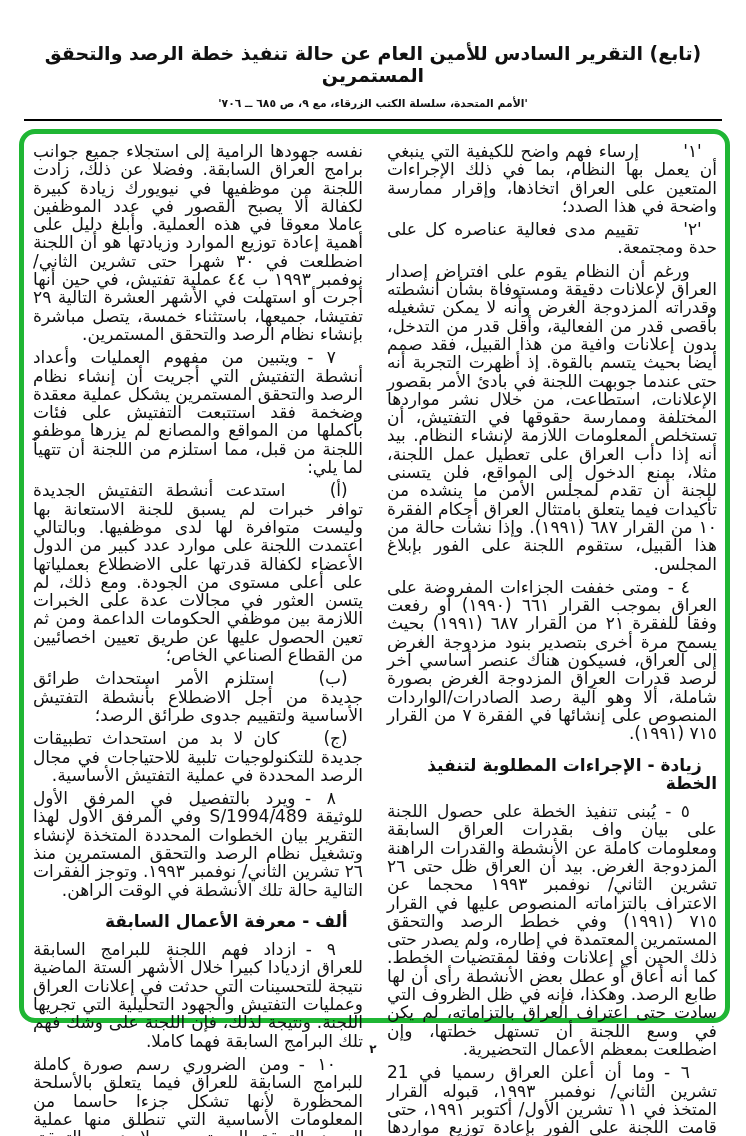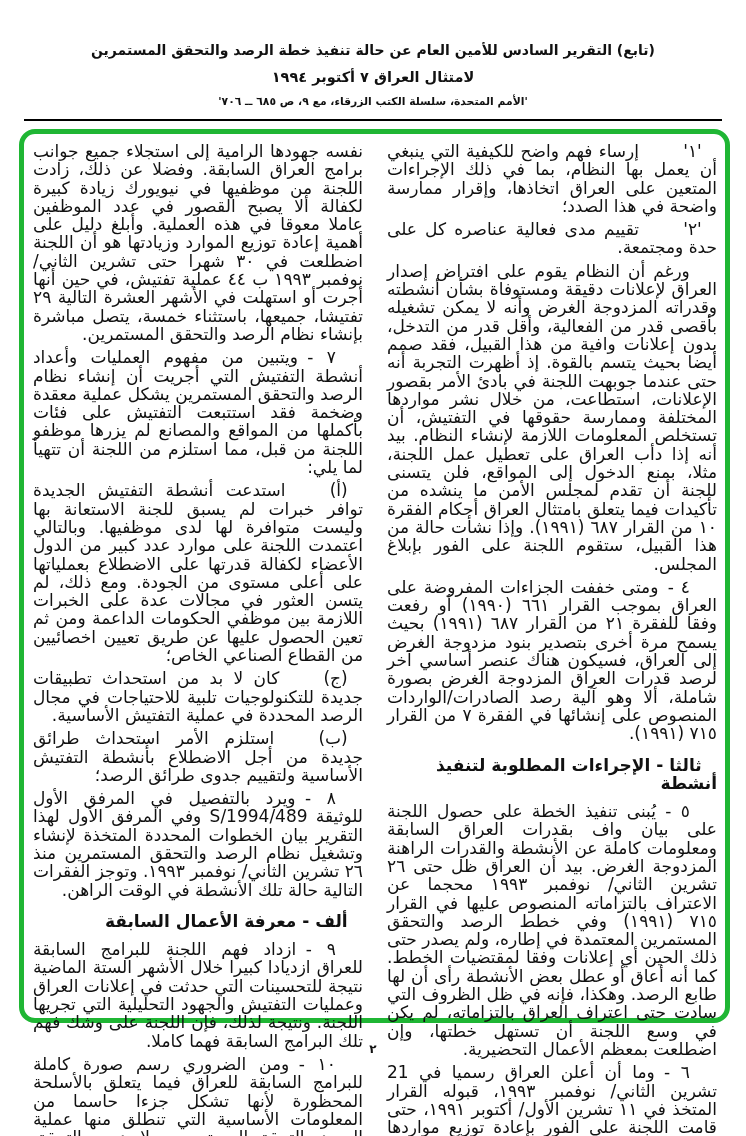--- a/index.html
+++ b/index.html
@@ -11,21 +11,21 @@
     color:#111;
     overflow:hidden;
   }
   .page { position:absolute; inset:0; }
 
   
   .header {
     position:absolute; top:42px; left:0; right:0;
     text-align:center; direction:rtl;
   }
-  .header .l1 { font-size:14px; font-weight:bold; letter-spacing:0; margin:0 0 11px; }
+  .header .l1 { font-size:19px; font-weight:bold; letter-spacing:0; margin:0 0 11px; }
   .header .l2 { font-size:14.5px; font-weight:bold; margin:0 0 10px; }
   .header .l3 { font-size:10.8px; font-weight:bold; margin:0; }
 
   .header-rule {
     position:absolute; top:119px; left:24px; width:698px; height:2px;
     background:#000;
   }
 
   
   .frame {
@@ -66,44 +66,43 @@
     font-size:12px; font-weight:bold;
   }
 </style>
 </head>
 <body>
 
 <div class="page">
 
   <div class="header">
     <div class="l1">(تابع) التقرير السادس للأمين العام عن حالة تنفيذ خطة الرصد والتحقق المستمرين</div>
-    <div class="l2">لامتثال العراق ٧ أكتوبر ١٩٩٤</div>
     <div class="l3">'الأمم المتحدة، سلسلة الكتب الزرقاء، مع ٩، ص ٦٨٥ ــ ٧٠٦'</div>
   </div>
 
   <div class="header-rule"></div>
 
   <div class="frame"></div>
 
   <div class="columns">
     <div class="col">
         <p class="para li"><span class="plabel">'١'</span><span class="gap wide"></span><span>إرساء فهم واضح للكيفية التي ينبغي أن يعمل بها النظام، بما في ذلك الإجراءات المتعين على العراق اتخاذها، وإقرار ممارسة واضحة في هذا الصدد؛</span></p>
         <p class="para li"><span class="plabel">'٢'</span><span class="gap wide"></span><span>تقييم مدى فعالية عناصره كل على حدة ومجتمعة.</span></p>
         <p class="para p"><span>ورغم أن النظام يقوم على افتراض إصدار العراق لإعلانات دقيقة ومستوفاة بشأن أنشطته وقدراته المزدوجة الغرض وأنه لا يمكن تشغيله بأقصى قدر من الفعالية، وأقل قدر من التدخل، بدون إعلانات وافية من هذا القبيل، فقد صمم أيضا بحيث يتسم بالقوة. إذ أظهرت التجربة أنه حتى عندما جوبهت اللجنة في بادئ الأمر بقصور الإعلانات، استطاعت، من خلال نشر مواردها المختلفة وممارسة حقوقها في التفتيش، أن تستخلص المعلومات اللازمة لإنشاء النظام. بيد أنه إذا دأب العراق على تعطيل عمل اللجنة، مثلا، بمنع الدخول إلى المواقع، فلن يتسنى للجنة أن تقدم لمجلس الأمن ما ينشده من تأكيدات فيما يتعلق بامتثال العراق أحكام الفقرة ١٠ من القرار ٦٨٧ (١٩٩١). وإذا نشأت حالة من هذا القبيل، ستقوم اللجنة على الفور بإبلاغ المجلس.</span></p>
         <p class="para p"><span class="plabel">٤ -</span><span class="gap"></span><span>ومتى خففت الجزاءات المفروضة على العراق بموجب القرار ٦٦١ (١٩٩٠) أو رفعت وفقا للفقرة ٢١ من القرار ٦٨٧ (١٩٩١) بحيث يسمح مرة أخرى بتصدير بنود مزدوجة الغرض إلى العراق، فسيكون هناك عنصر أساسي آخر لرصد قدرات العراق المزدوجة الغرض بصورة شاملة، ألا وهو آلية رصد الصادرات/الواردات المنصوص على إنشائها في الفقرة ٧ من القرار ٧١٥ (١٩٩١).</span></p>
-        <p class="para h"><span>ثالثا - الإجراءات المطلوبة لتنفيذ أنشطة</span></p>
+        <p class="para h"><span>زيادة - الإجراءات المطلوبة لتنفيذ الخطة</span></p>
         <p class="para p"><span class="plabel">٥ -</span><span class="gap"></span><span>يُبنى تنفيذ الخطة على حصول اللجنة على بيان واف بقدرات العراق السابقة ومعلومات كاملة عن الأنشطة والقدرات الراهنة المزدوجة الغرض. بيد أن العراق ظل حتى ٢٦ تشرين الثاني/ نوفمبر ١٩٩٣ محجما عن الاعتراف بالتزاماته المنصوص عليها في القرار ٧١٥ (١٩٩١) وفي خطط الرصد والتحقق المستمرين المعتمدة في إطاره، ولم يصدر حتى ذلك الحين أي إعلانات وفقا لمقتضيات الخطط. كما أنه أعاق أو عطل بعض الأنشطة رأى أن لها طابع الرصد. وهكذا، فإنه في ظل الظروف التي سادت حتى اعتراف العراق بالتزاماته، لم يكن في وسع اللجنة أن تستهل خطتها، وإن اضطلعت بمعظم الأعمال التحضيرية.</span></p>
         <p class="para p"><span class="plabel">٦ -</span><span class="gap"></span><span>وما أن أعلن العراق رسميا في 21 تشرين الثاني/ نوفمبر ١٩٩٣، قبوله القرار المتخذ في ١١ تشرين الأول/ أكتوبر ١٩٩١، حتى قامت اللجنة على الفور بإعادة توزيع مواردها بحيث يكرس معظمها لإنشاء نظام الرصد والتحقق المستمرين بأسرع ما يمكن، وواصلت في الوقت</span></p>
       </div>
     <div class="col">
         <p class="para cont"><span>نفسه جهودها الرامية إلى استجلاء جميع جوانب برامج العراق السابقة. وفضلا عن ذلك، زادت اللجنة من موظفيها في نيويورك زيادة كبيرة لكفالة ألا يصبح القصور في عدد الموظفين عاملا معوقا في هذه العملية. وأبلغ دليل على أهمية إعادة توزيع الموارد وزيادتها هو أن اللجنة اضطلعت في ٣٠ شهرا حتى تشرين الثاني/ نوفمبر ١٩٩٣ ب ٤٤ عملية تفتيش، في حين أنها أجرت أو استهلت في الأشهر العشرة التالية ٢٩ تفتيشا، جميعها، باستثناء خمسة، يتصل مباشرة بإنشاء نظام الرصد والتحقق المستمرين.</span></p>
         <p class="para p"><span class="plabel">٧ -</span><span class="gap"></span><span>ويتبين من مفهوم العمليات وأعداد أنشطة التفتيش التي أجريت أن إنشاء نظام الرصد والتحقق المستمرين يشكل عملية معقدة وضخمة فقد استتبعت التفتيش على فئات بأكملها من المواقع والمصانع لم يزرها موظفو اللجنة من قبل، مما استلزم من اللجنة أن تتهيأ لما يلي:</span></p>
         <p class="para li"><span class="plabel">(أ)</span><span class="gap wide"></span><span>استدعت أنشطة التفتيش الجديدة توافر خبرات لم يسبق للجنة الاستعانة بها وليست متوافرة لها لدى موظفيها. وبالتالي اعتمدت اللجنة على موارد عدد كبير من الدول الأعضاء لكفالة قدرتها على الاضطلاع بعملياتها على أعلى مستوى من الجودة. ومع ذلك، لم يتسن العثور في مجالات عدة على الخبرات اللازمة بين موظفي الحكومات الداعمة ومن ثم تعين الحصول عليها عن طريق تعيين اخصائيين من القطاع الصناعي الخاص؛</span></p>
+        <p class="para li"><span class="plabel">(ب)</span><span class="gap wide"></span><span>استلزم الأمر استحداث طرائق جديدة من أجل الاضطلاع بأنشطة التفتيش الأساسية ولتقييم جدوى طرائق الرصد؛</span></p>
         <p class="para li"><span class="plabel">(ج)</span><span class="gap wide"></span><span>كان لا بد من استحداث تطبيقات جديدة للتكنولوجيات تلبية للاحتياجات في مجال الرصد المحددة في عملية التفتيش الأساسية.</span></p>
-        <p class="para li"><span class="plabel">(ب)</span><span class="gap wide"></span><span>استلزم الأمر استحداث طرائق جديدة من أجل الاضطلاع بأنشطة التفتيش الأساسية ولتقييم جدوى طرائق الرصد؛</span></p>
         <p class="para p"><span class="plabel">٨ -</span><span class="gap"></span><span>ويرد بالتفصيل في المرفق الأول للوثيقة S/1994/489 وفي المرفق الأول لهذا التقرير بيان الخطوات المحددة المتخذة لإنشاء وتشغيل نظام الرصد والتحقق المستمرين منذ ٢٦ تشرين الثاني/ نوفمبر ١٩٩٣. وتوجز الفقرات التالية حالة تلك الأنشطة في الوقت الراهن.</span></p>
         <p class="para h"><span>ألف - معرفة الأعمال السابقة</span></p>
         <p class="para p"><span class="plabel">٩ -</span><span class="gap"></span><span>ازداد فهم اللجنة للبرامج السابقة للعراق ازديادا كبيرا خلال الأشهر الستة الماضية نتيجة للتحسينات التي حدثت في إعلانات العراق وعمليات التفتيش والجهود التحليلية التي تجريها اللجنة. ونتيجة لذلك، فإن اللجنة على وشك فهم تلك البرامج السابقة فهما كاملا.</span></p>
         <p class="para p"><span class="plabel">١٠ -</span><span class="gap"></span><span>ومن الضروري رسم صورة كاملة للبرامج السابقة للعراق فيما يتعلق بالأسلحة المحظورة لأنها تشكل جزءا حاسما من المعلومات الأساسية التي تنطلق منها عملية الرصد والتحقق المستمرين. ولا بد من التحقق من إعلانات العراق من أجل الوثوق في تلك البيانات الأساسية ومن ثم في النظام الذي يقام</span></p>
       </div>
   </div>
 
   <div class="page-num">٢</div>
 
 </div>

